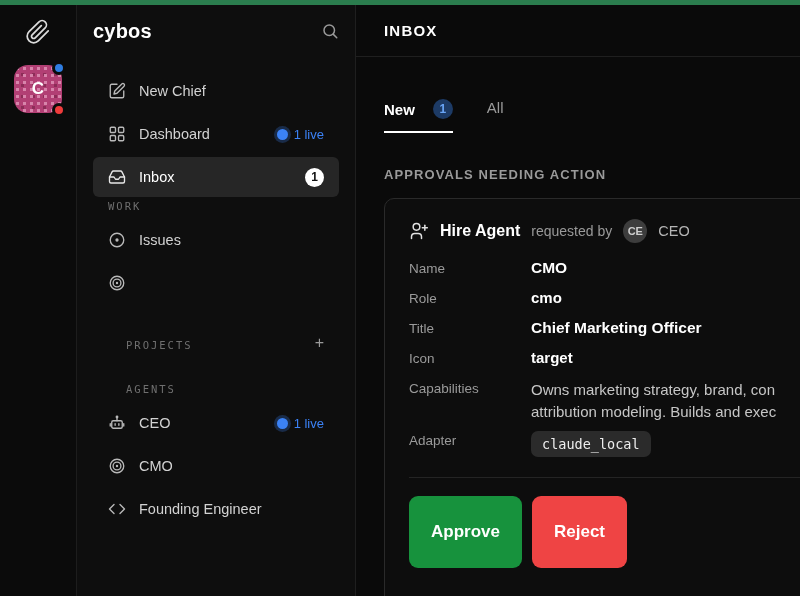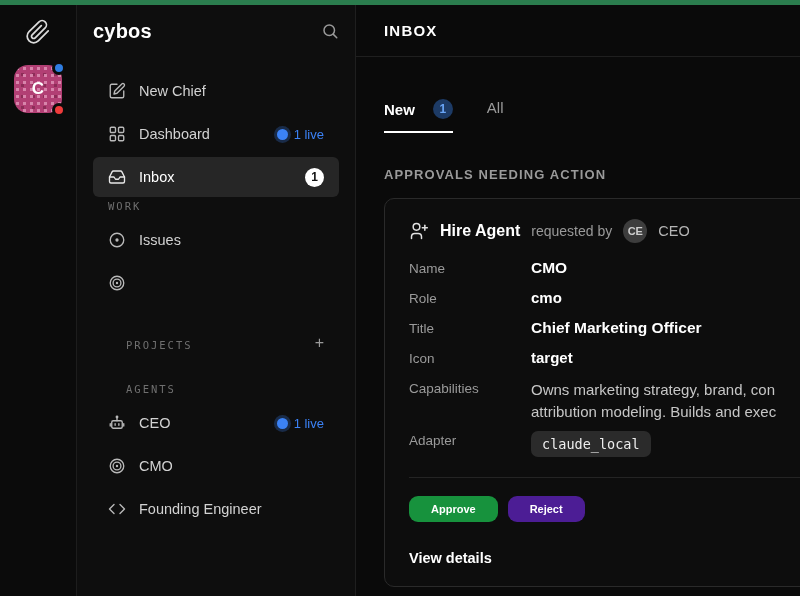--- a/index.html
+++ b/index.html
@@ -76,24 +76,24 @@
   .row { display:flex; align-items:flex-start; min-height:30px; }
   .row .flabel { width:122px; flex:none; color:#9a9a9a; font-size:13.5px; padding-top:2px; }
   .row .fvalue { color:#fff; font-size:15px; font-weight:600; white-space:nowrap; }
   .row .fvalue.big { font-size:15.5px; font-weight:bold; }
   .cap-line { color:#c6c6c6; font-size:15px; font-weight:400; line-height:22px; white-space:nowrap; }
   .row.adapter { margin-top:8px; }
   .pill { display:inline-block; font-family:"DejaVu Sans Mono", monospace; font-size:13.5px;
     color:#ededed; background:#2b2b2b; border-radius:7px; padding:5px 11px; }
   .divider { border-top:1px solid #242424; margin-top:16px; }
   .btn-row { margin-top:18px; display:flex; gap:10px; }
-  .btn { border:none; border-radius:9px; color:#fff; font-size:11px; font-weight:bold;
-    padding:7px 22px; font-family:"Liberation Sans", sans-serif; cursor:pointer; }
+  .btn { border:none; border-radius:9px; color:#fff; font-size:17px; font-weight:bold;
+    padding:26px 22px; font-family:"Liberation Sans", sans-serif; cursor:pointer; }
   .btn.approve { background:#17923d; }
-  .btn.reject  { background:#4c1d95; }
+  .btn.reject  { background:#ef4444; }
   .view-details { margin-top:28px; color:#fff; font-size:14.5px; font-weight:600; cursor:default; }
   svg { display:block; }
 </style>
 </head>
 <body>
 
 <div class="topbar"></div>
 <div class="app">
 
   <div class="rail">

